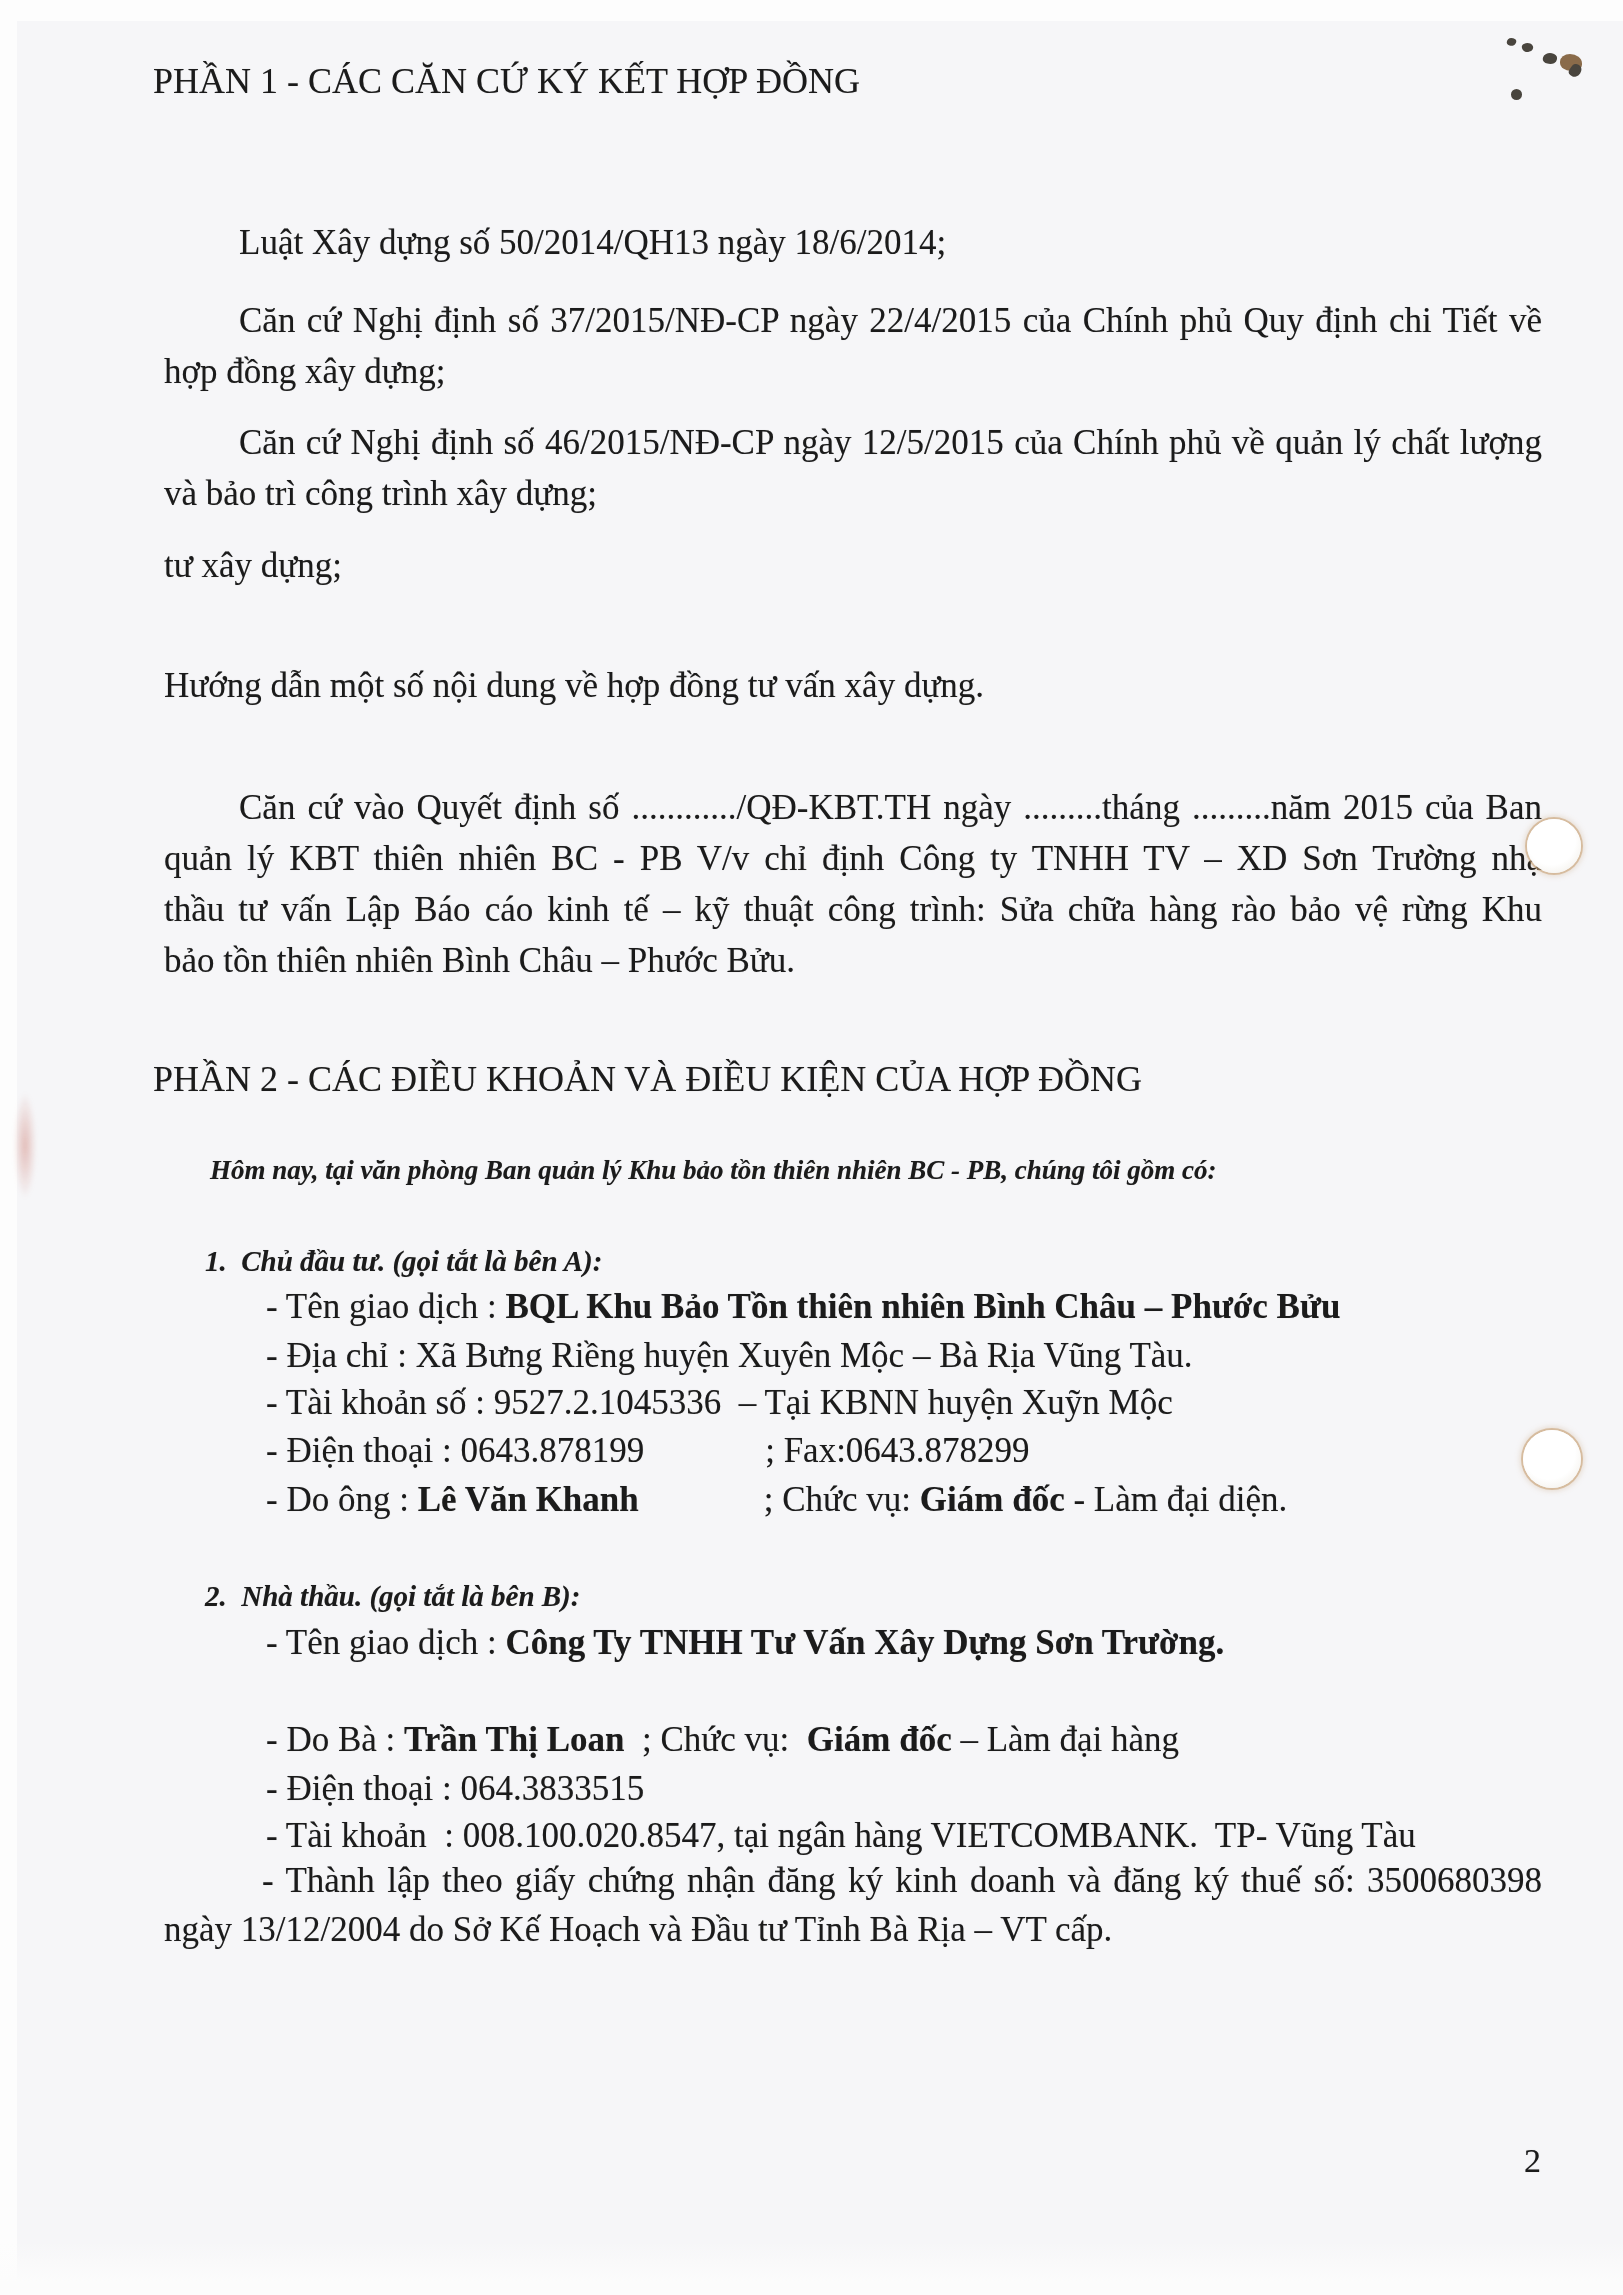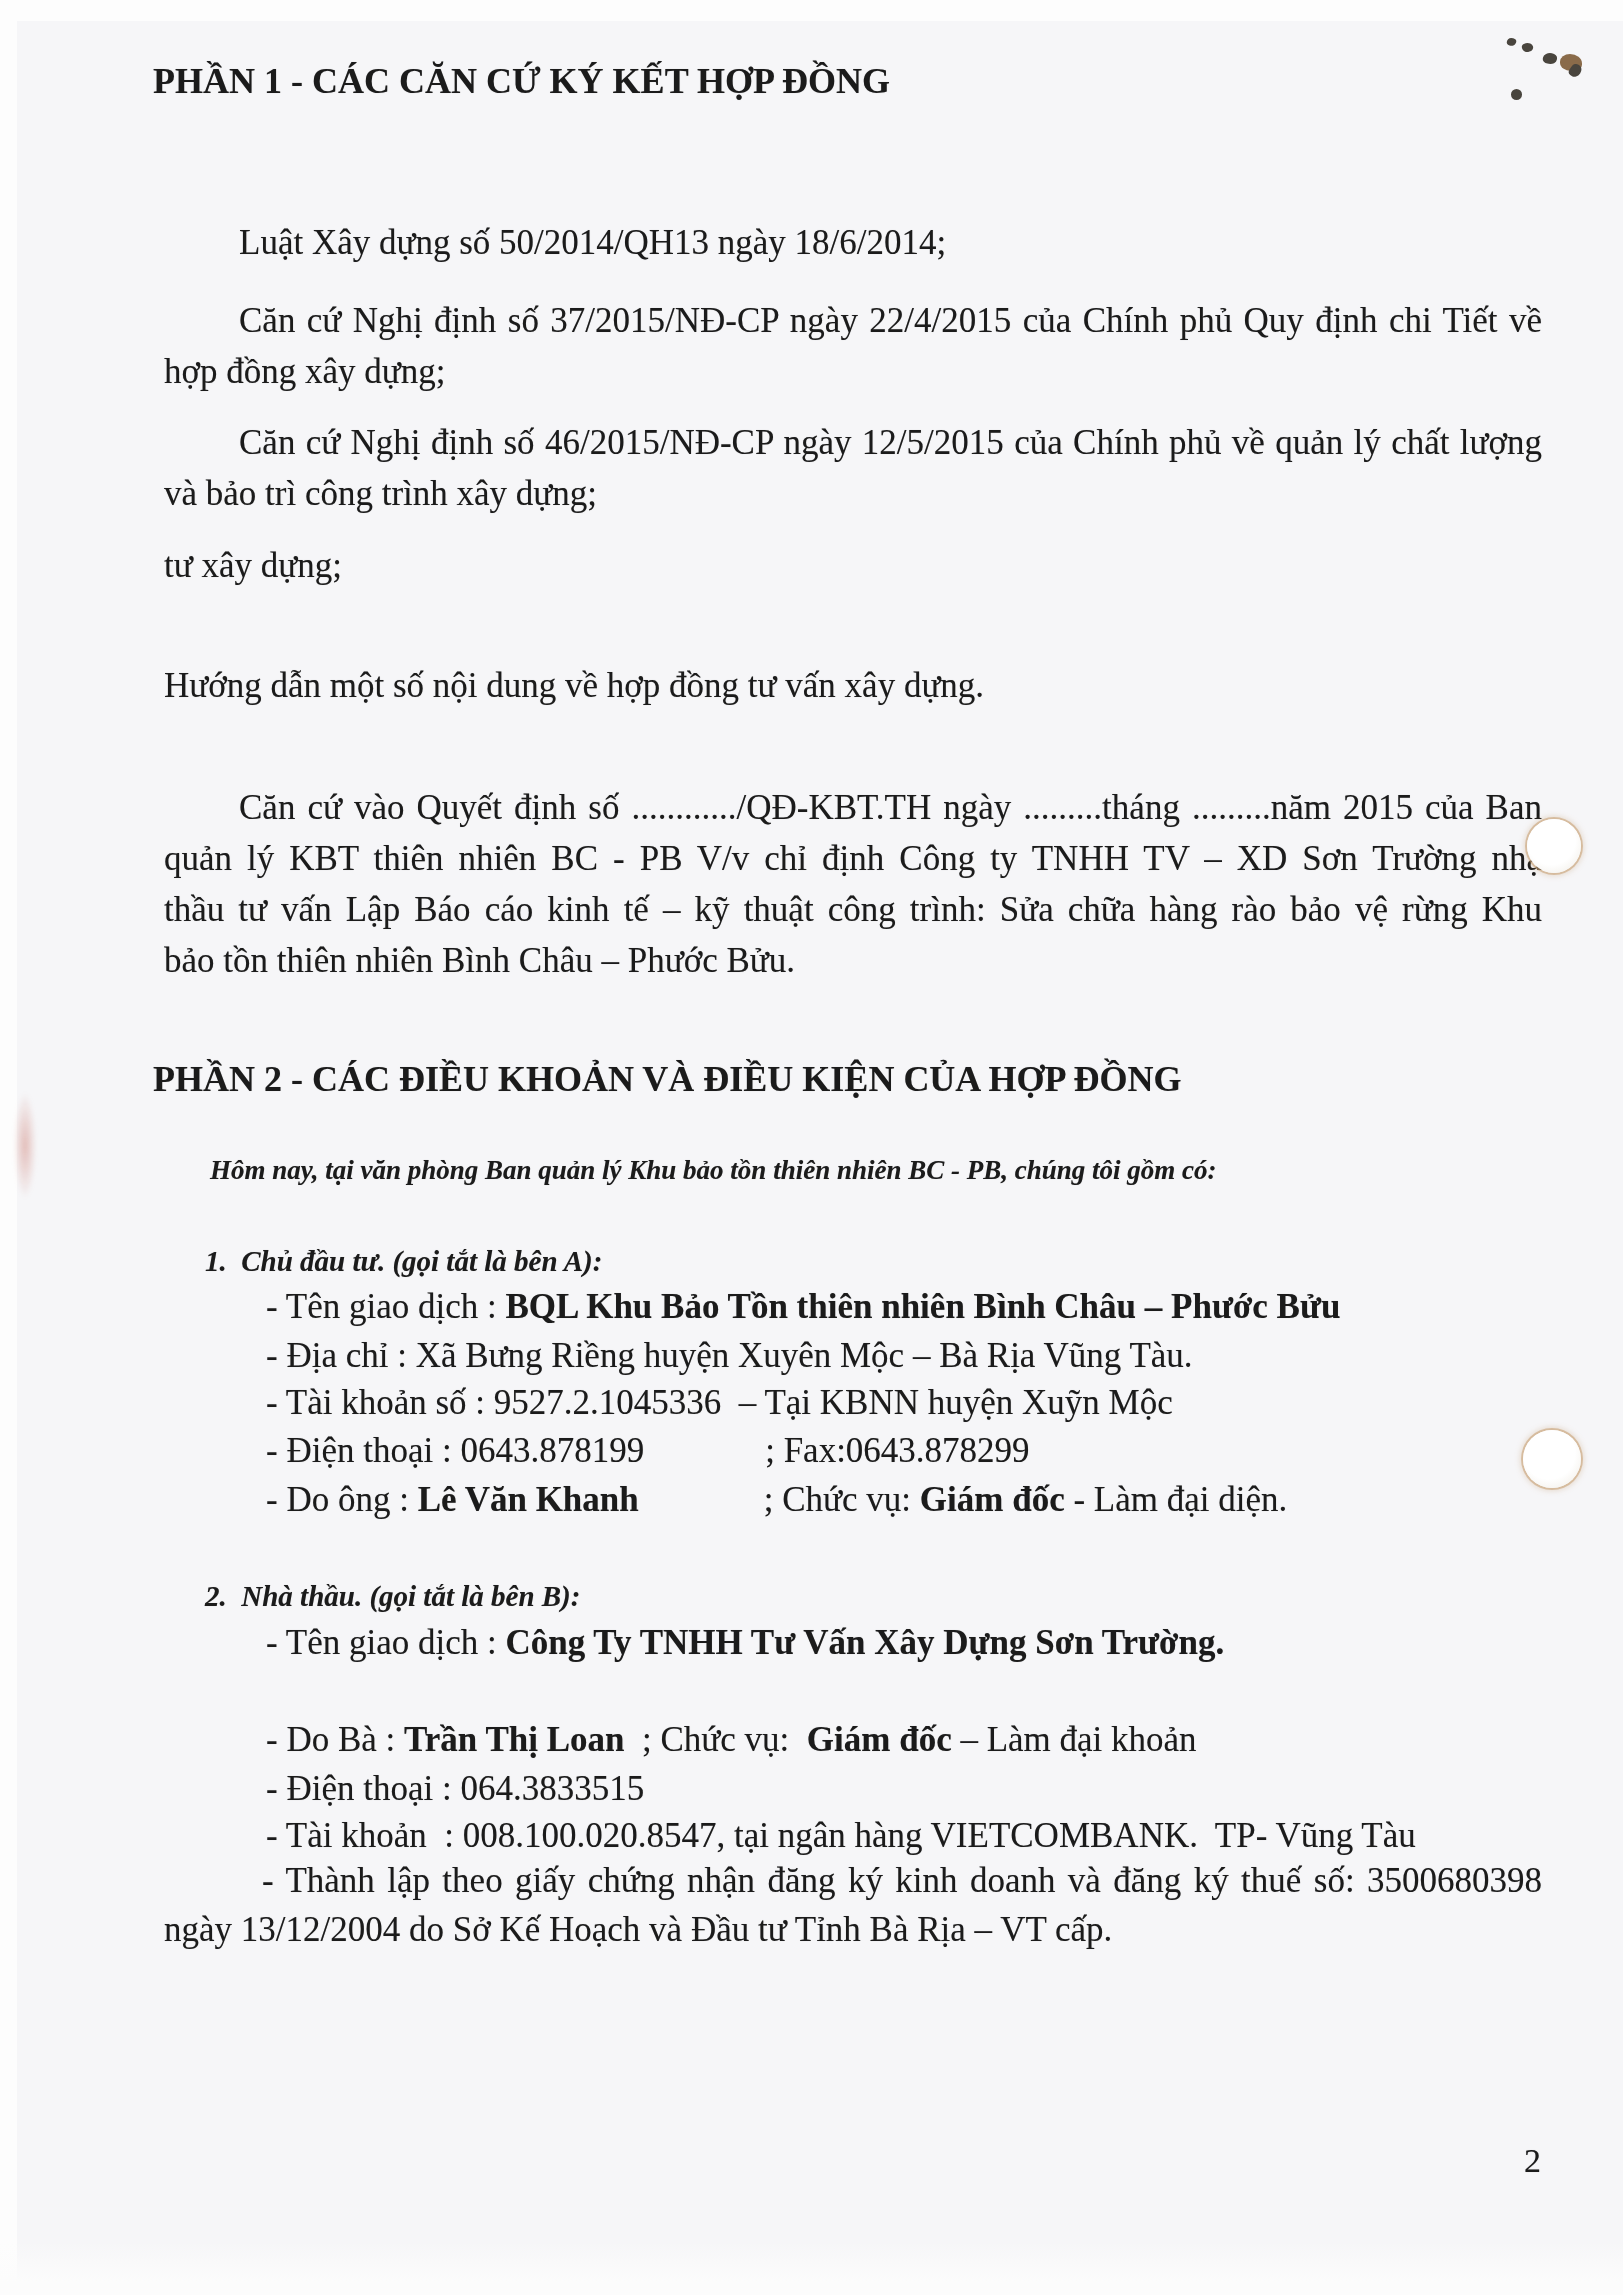--- a/index.html
+++ b/index.html
@@ -10,21 +10,21 @@
     color:#1b1b1b;
     text-shadow:0 0 0.7px rgba(25,25,25,0.35);
   }
   .abs{position:absolute;}
   
   .edge-top{position:absolute;top:0;left:0;right:0;height:21px;background:#fdfdfd;}
   .edge-left{position:absolute;top:0;left:0;bottom:0;width:17px;background:#fdfdfd;}
   .edge-bottom{position:absolute;left:0;right:0;bottom:0;height:53px;
     background:linear-gradient(to bottom,rgba(253,253,253,0),#fcfcfc 75%);}
   
-  .h1{font-weight:bold;font-size:36px;line-height:43px;letter-spacing:0;white-space:pre;}
+  .h1{font-weight:normal;font-size:36px;line-height:43px;letter-spacing:0;white-space:pre;}
   
   .par{width:1378px;font-size:35px;line-height:51px;}
   .pline{white-space:normal;}
   .jline{text-align:justify;text-align-last:justify;}
   .indent{text-indent:75px;}
   .indent150{text-indent:98px;}
   .intro{font-weight:bold;font-style:italic;font-size:27px;line-height:46px;white-space:pre;}
   .sec-title{font-weight:bold;font-size:29px;line-height:46px;white-space:pre;font-style:italic;}
   .dash{font-size:35px;line-height:46px;white-space:pre;}
   .b{font-weight:bold;}
@@ -94,21 +94,21 @@
 
   <div class="abs dash" style="left:266px;top:1428px;"><span>- Điện thoại : 0643.878199</span><span class="ml-fax">; Fax:0643.878299</span></div>
 
   <div class="abs dash" style="left:266px;top:1477px;"><span>- Do ông : </span><span class="b">Lê Văn Khanh</span><span class="ml-role">; Chức vụ: </span><span class="b">Giám đốc</span><span> - Làm đại diện.</span></div>
 
   <div class="abs sec-title" style="left:205px;top:1573px;">2.  Nhà thầu. (gọi tắt là bên B):</div>
 
   <div class="abs dash" style="left:266px;top:1620px;"><span>- Tên giao dịch : </span><span class="b">Công Ty TNHH Tư Vấn Xây Dựng Sơn Trường.</span></div>
 
 
-  <div class="abs dash" style="left:266px;top:1717px;"><span>- Do Bà : </span><span class="b">Trần Thị Loan</span><span>  ; Chức vụ:  </span><span class="b">Giám đốc</span><span> – Làm đại khoản</span></div>
+  <div class="abs dash" style="left:266px;top:1717px;"><span>- Do Bà : </span><span class="b">Trần Thị Loan</span><span>  ; Chức vụ:  </span><span class="b">Giám đốc</span><span> – Làm đại hàng</span></div>
 
   <div class="abs dash" style="left:266px;top:1766px;">- Điện thoại : 064.3833515</div>
 
   <div class="abs dash" style="left:266px;top:1813px;">- Tài khoản  : 008.100.020.8547, tại ngân hàng VIETCOMBANK.  TP- Vũng Tàu</div>
 
   <div class="abs par" style="left:164px;top:1856px;font-size:35px;line-height:49px;">
     <div class="jline indent150">- Thành lập theo giấy chứng nhận đăng ký kinh doanh và đăng ký thuế số: 3500680398</div>
     <div class="pline">ngày 13/12/2004 do Sở Kế Hoạch và Đầu tư Tỉnh Bà Rịa – VT cấp.</div>
   </div>
 

